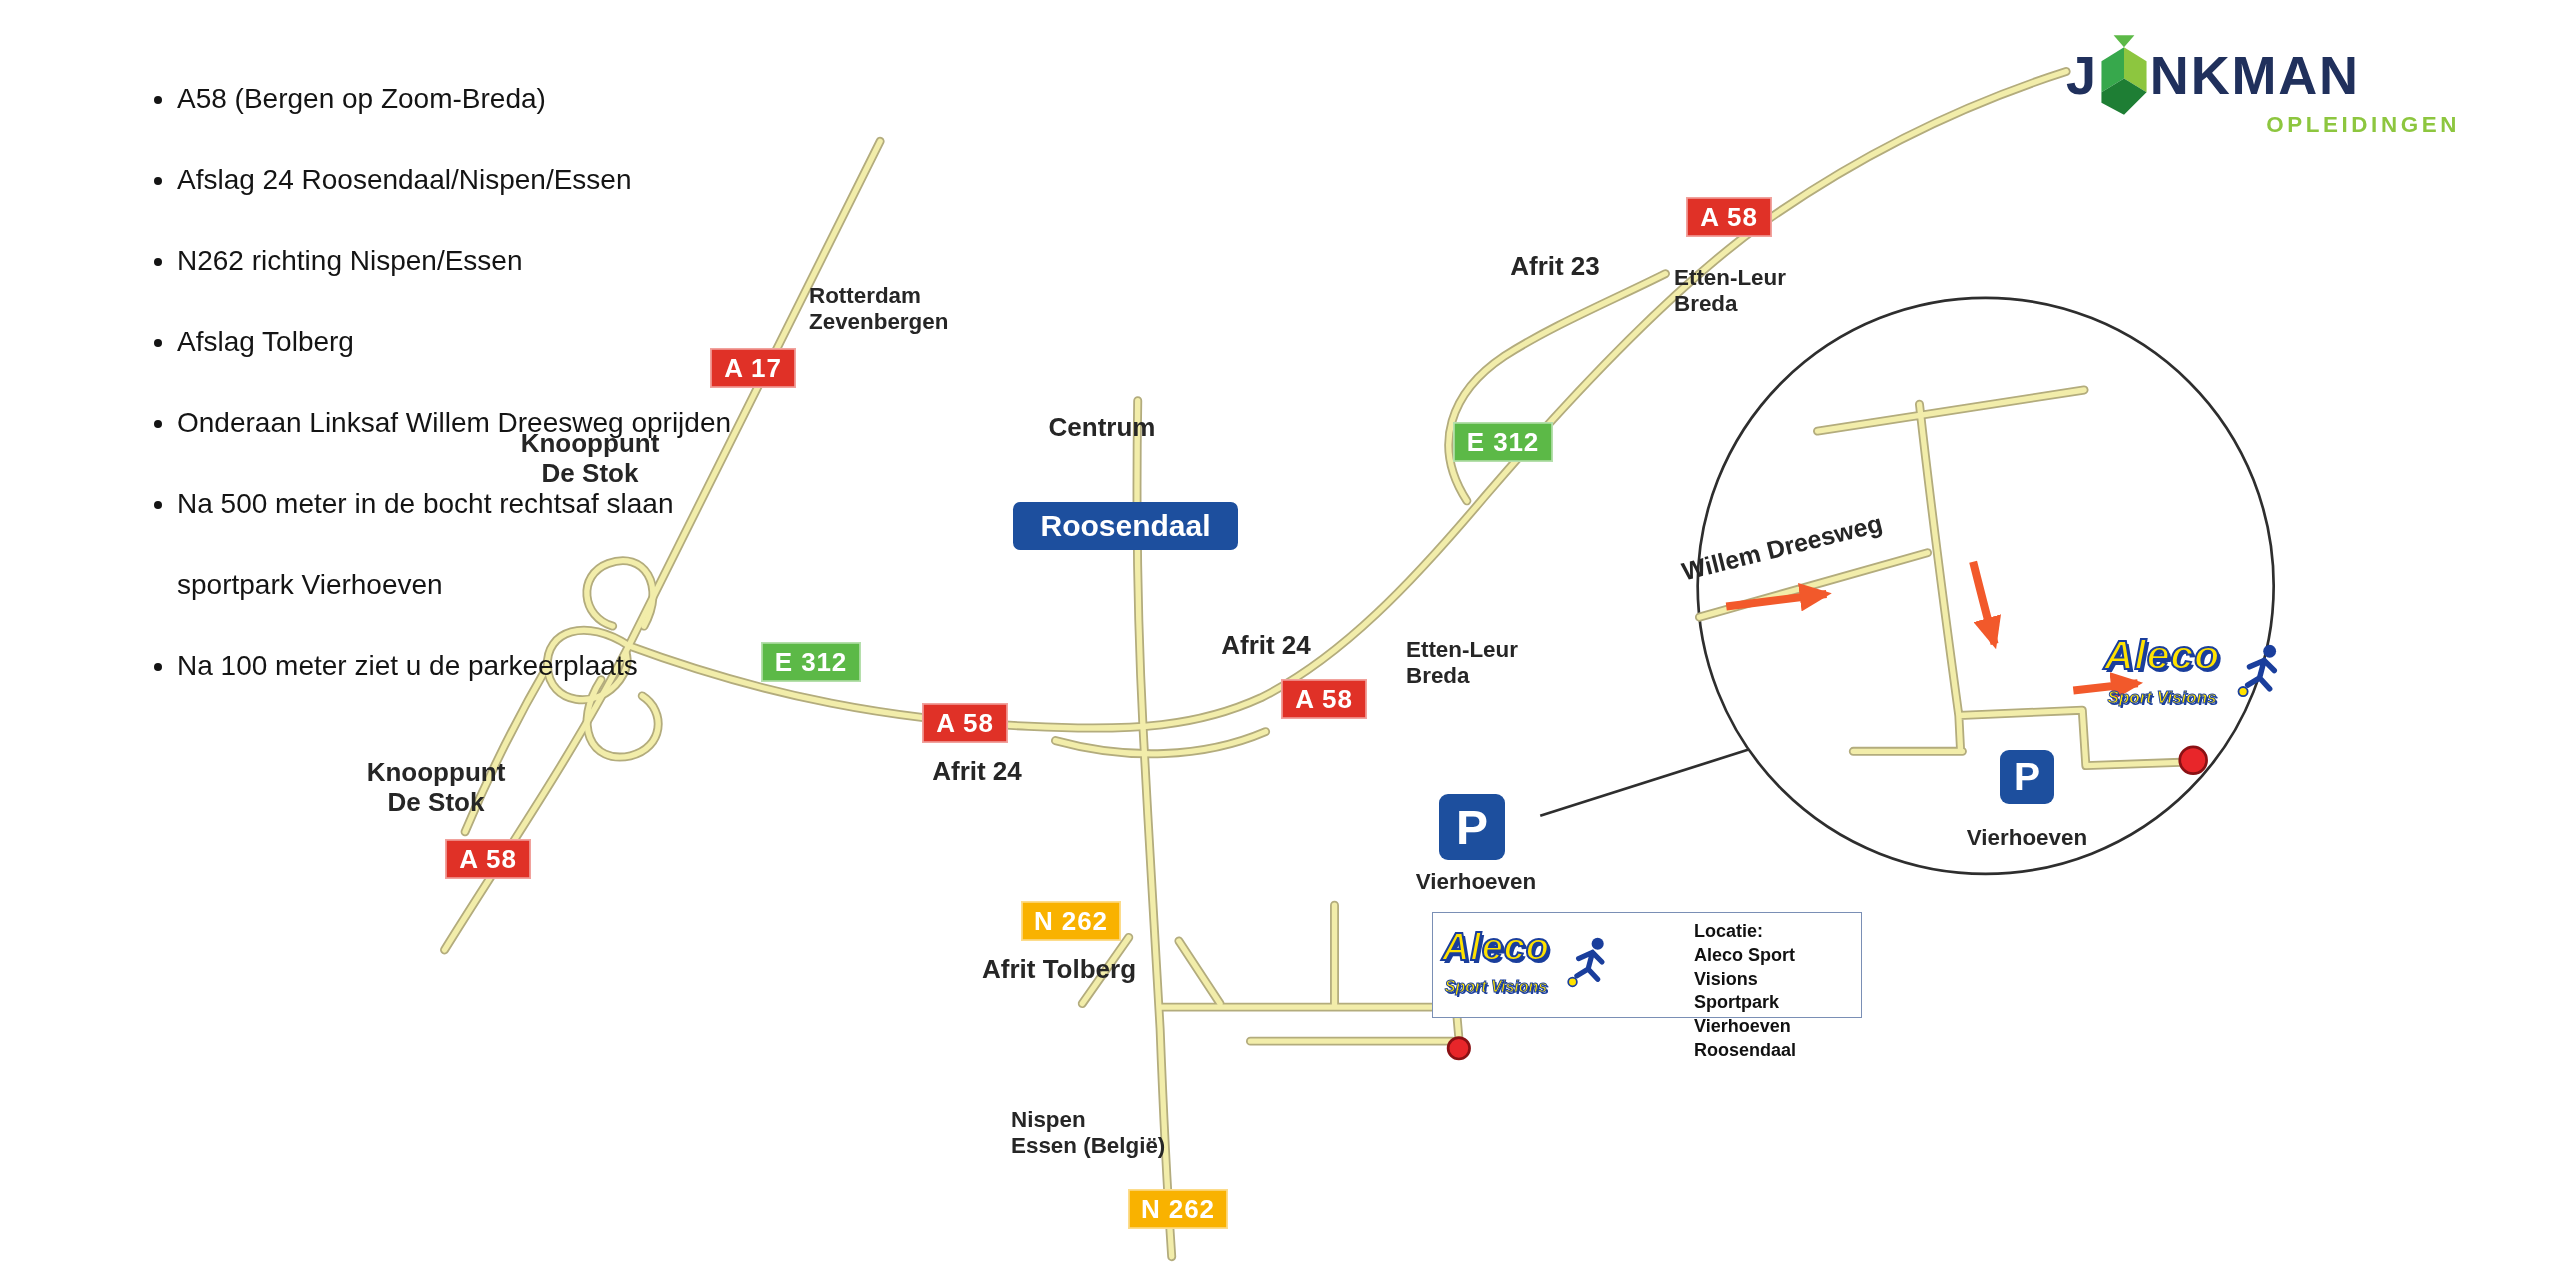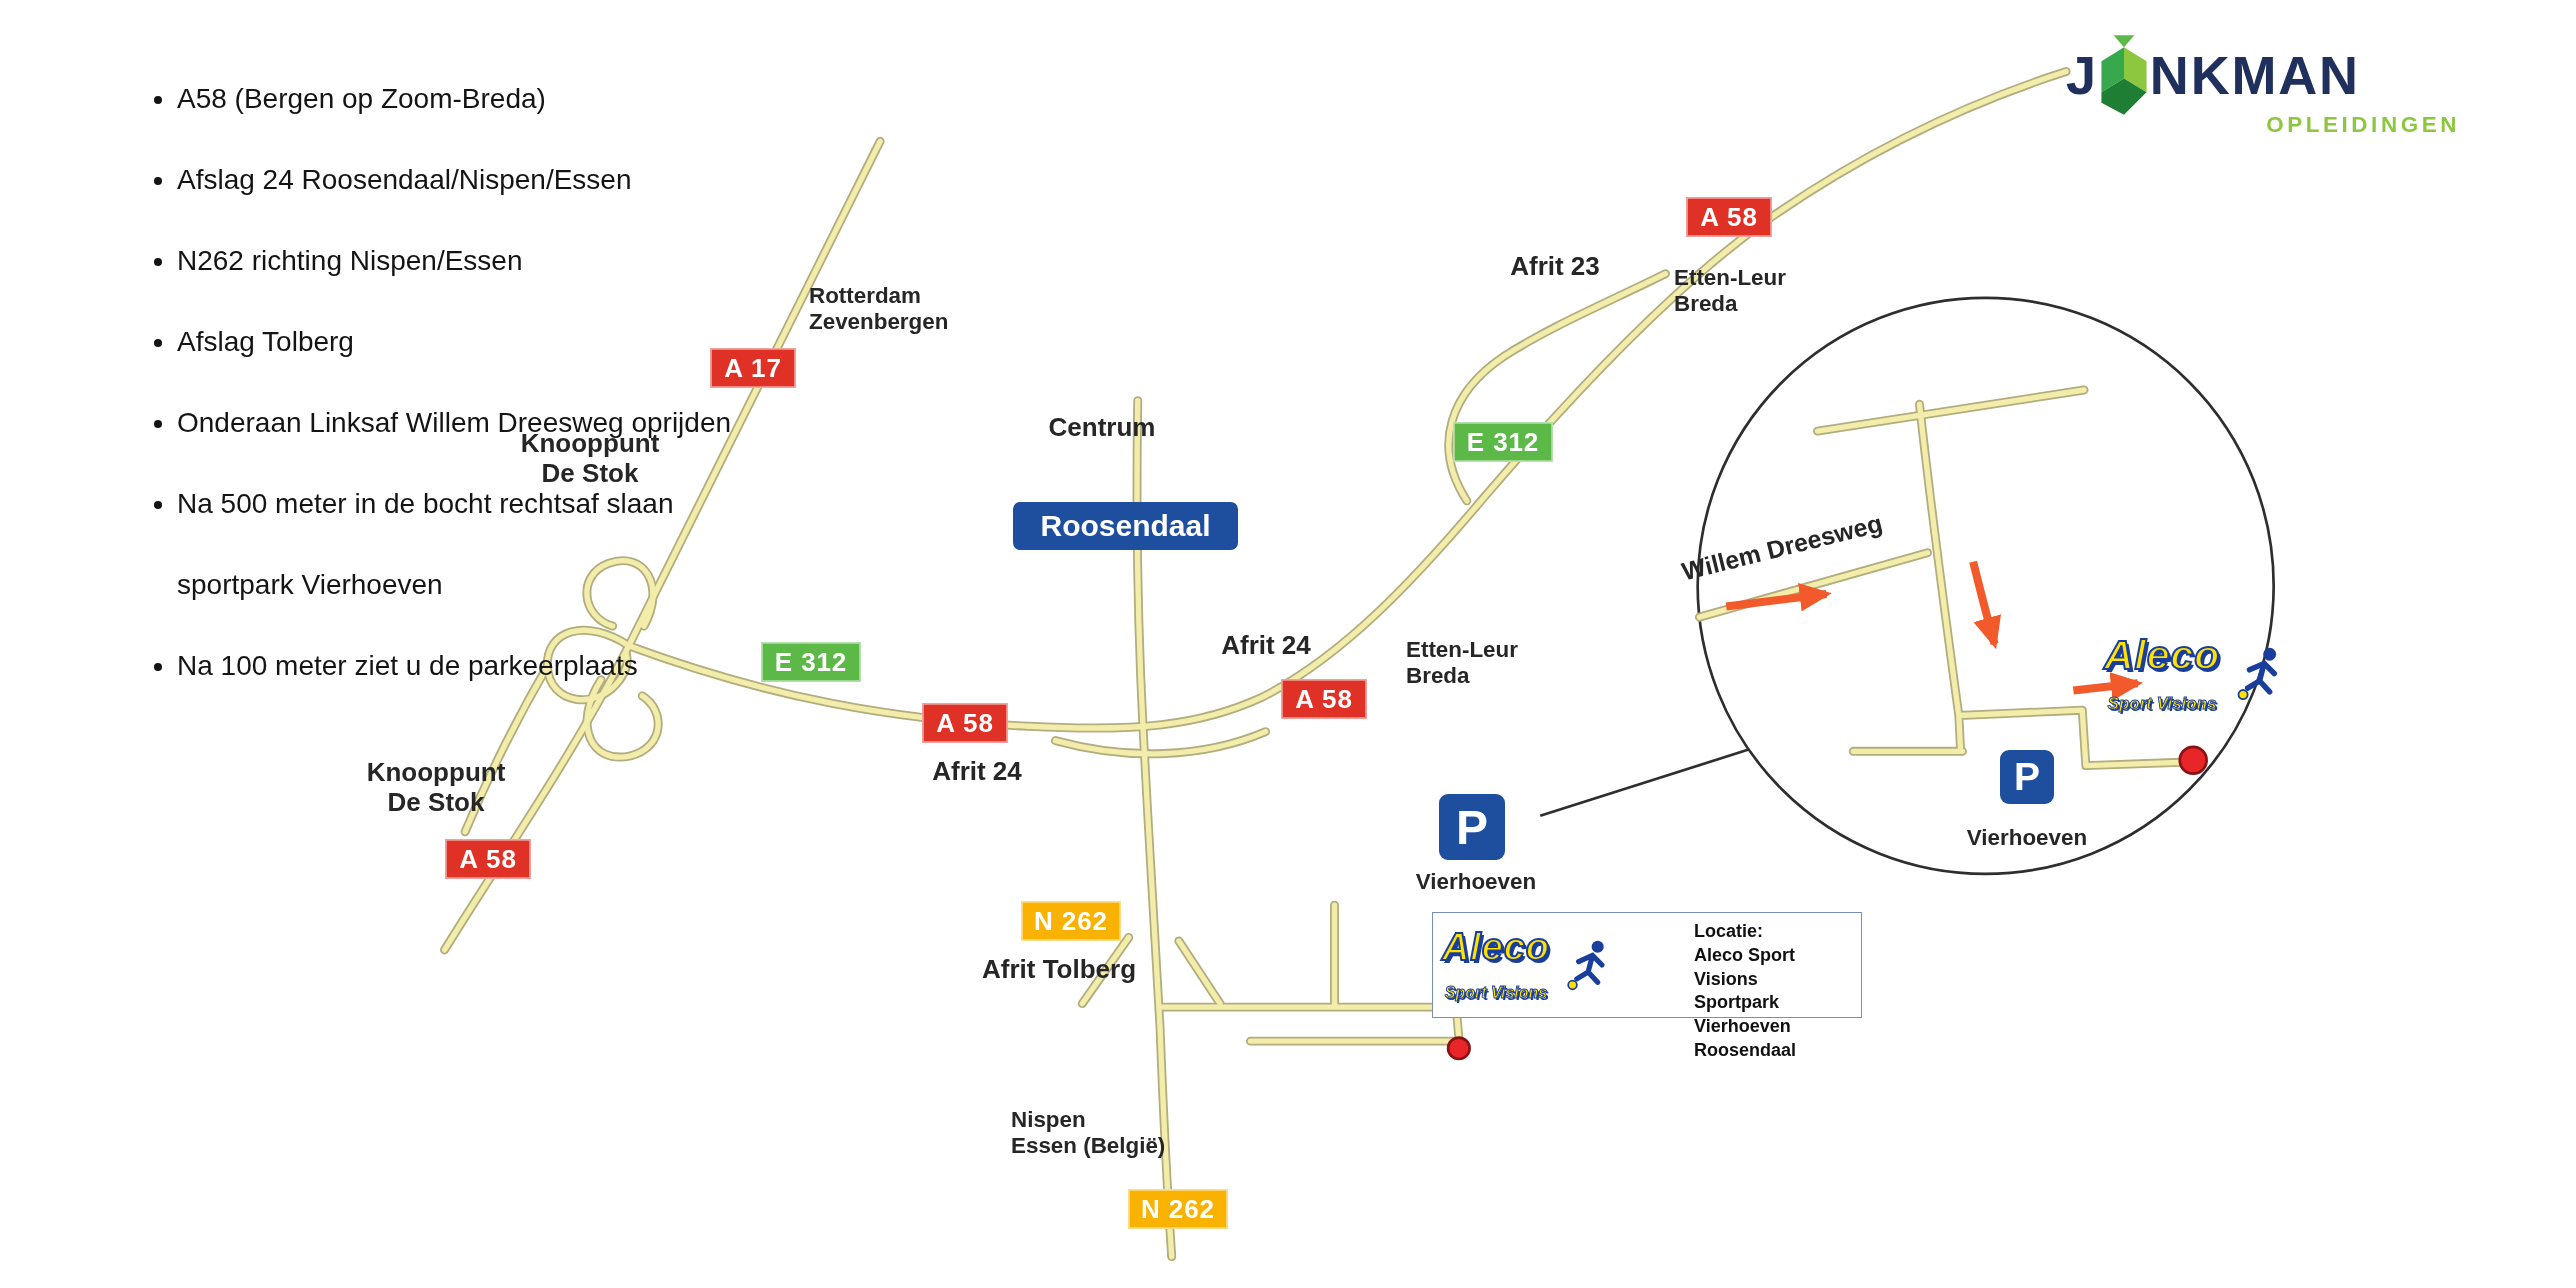--- a/index.html
+++ b/index.html
@@ -39,21 +39,21 @@
   .p-icon{position:absolute;background:#1d4f9e;color:#fff;font-weight:700;
           border-radius:9px;display:flex;align-items:center;justify-content:center;}
   #p-main{left:1439px;top:794px;width:66px;height:66px;font-size:48px;}
   #p-inset{left:2000px;top:750px;width:54px;height:54px;font-size:39px;}
 
   
   .aleco{position:absolute;display:flex;align-items:center;gap:13px;z-index:5;}
   .aleco-text{display:flex;flex-direction:column;align-items:center;line-height:1;}
   .aleco-name{font-style:italic;font-weight:700;color:#ffe200;letter-spacing:0.9px;
               -webkit-text-stroke:2px #1a3e9c;text-shadow:2.7px 2.7px 0 #1a3e9c;}
-  .aleco-sub{font-style:italic;font-weight:700;color:#ffe200;margin-top:19px;
+  .aleco-sub{font-style:italic;font-weight:700;color:#ffe200;margin-top:13px;
              -webkit-text-stroke:0.9px #1a3e9c;text-shadow:1.8px 1.8px 0 #1a3e9c;}
   #aleco-inset .aleco-name{font-size:41px;}
   #aleco-inset .aleco-sub{font-size:17px;}
   #aleco-bottom .aleco-name{font-size:38px;}
   #aleco-bottom .aleco-sub{font-size:16px;}
 
   .locatie-box{position:absolute;left:1432px;top:912px;width:428px;height:104px;
                border:1.8px solid #7a8fb5;background:#fff;z-index:4;}
   .locatie-text{position:absolute;left:261px;top:7.2px;font-size:18px;line-height:1.32;
                 color:#111;font-weight:600;}

